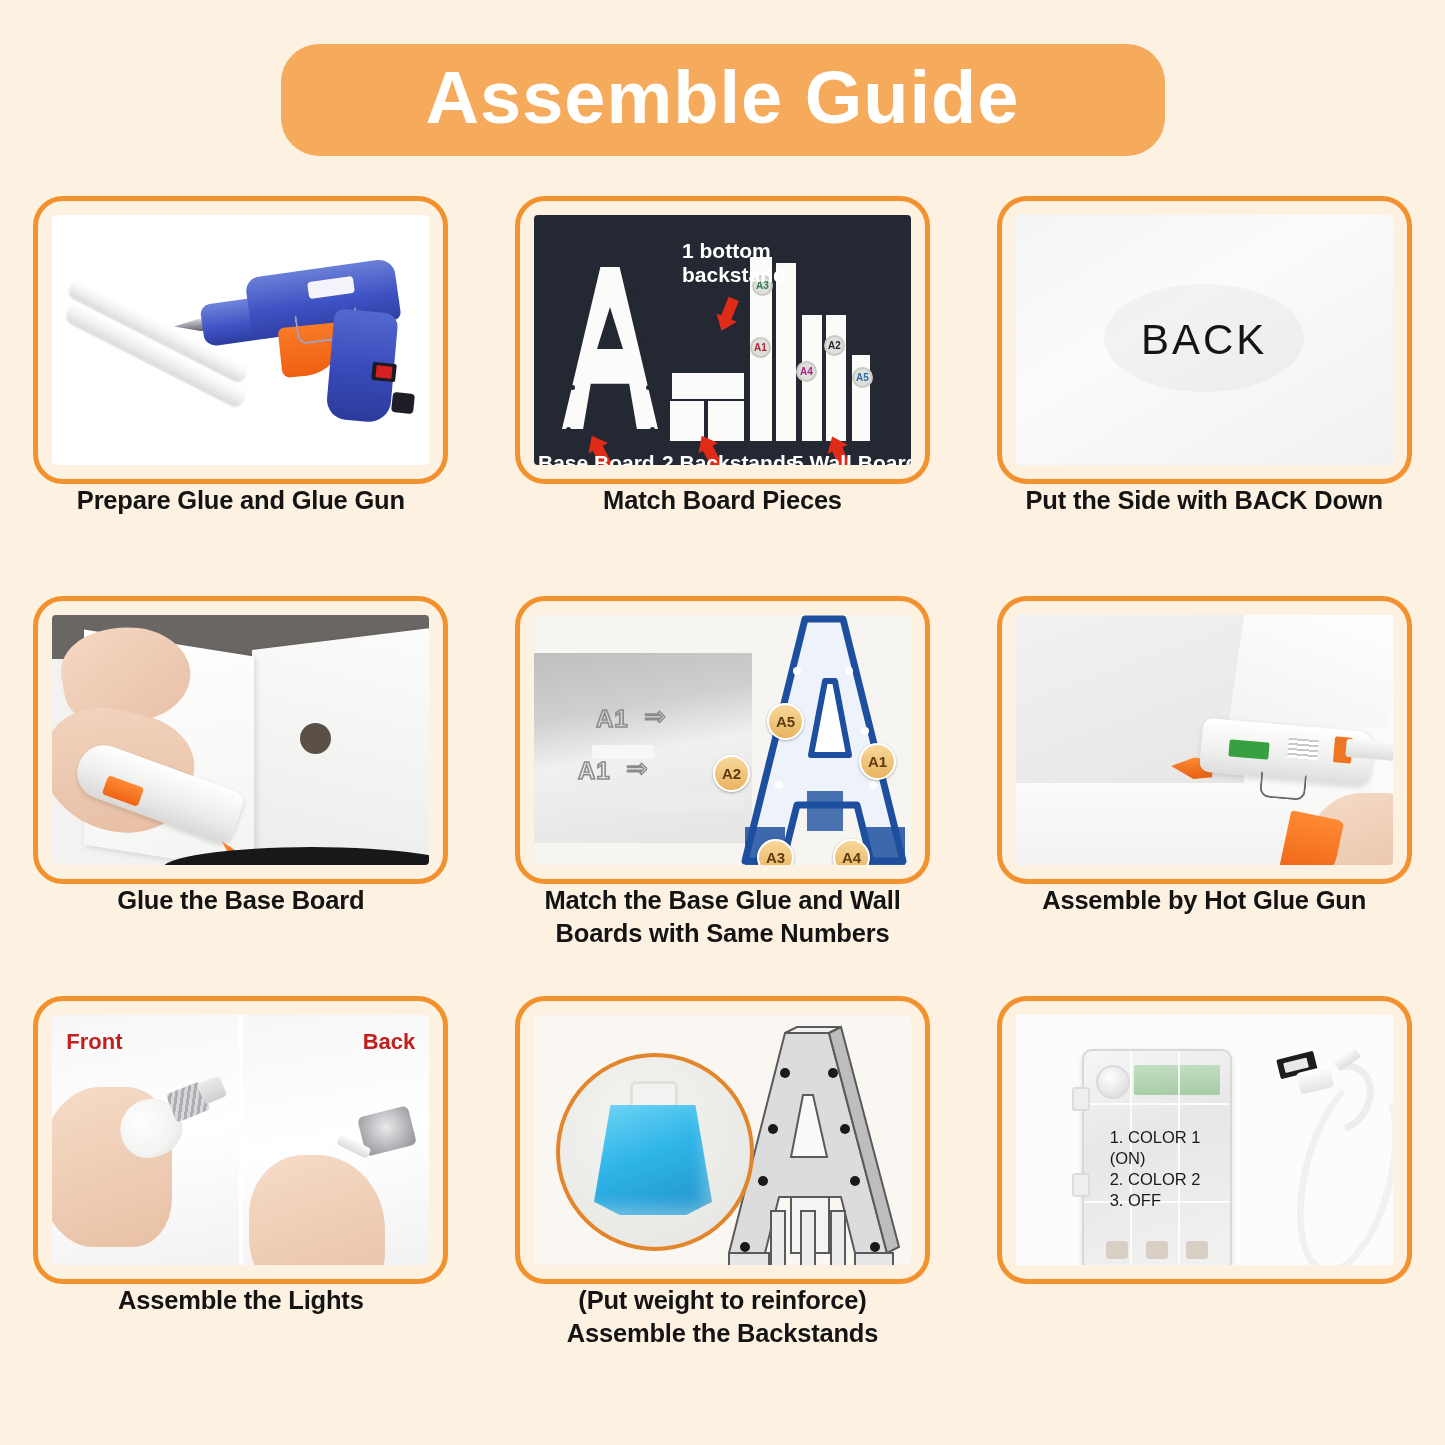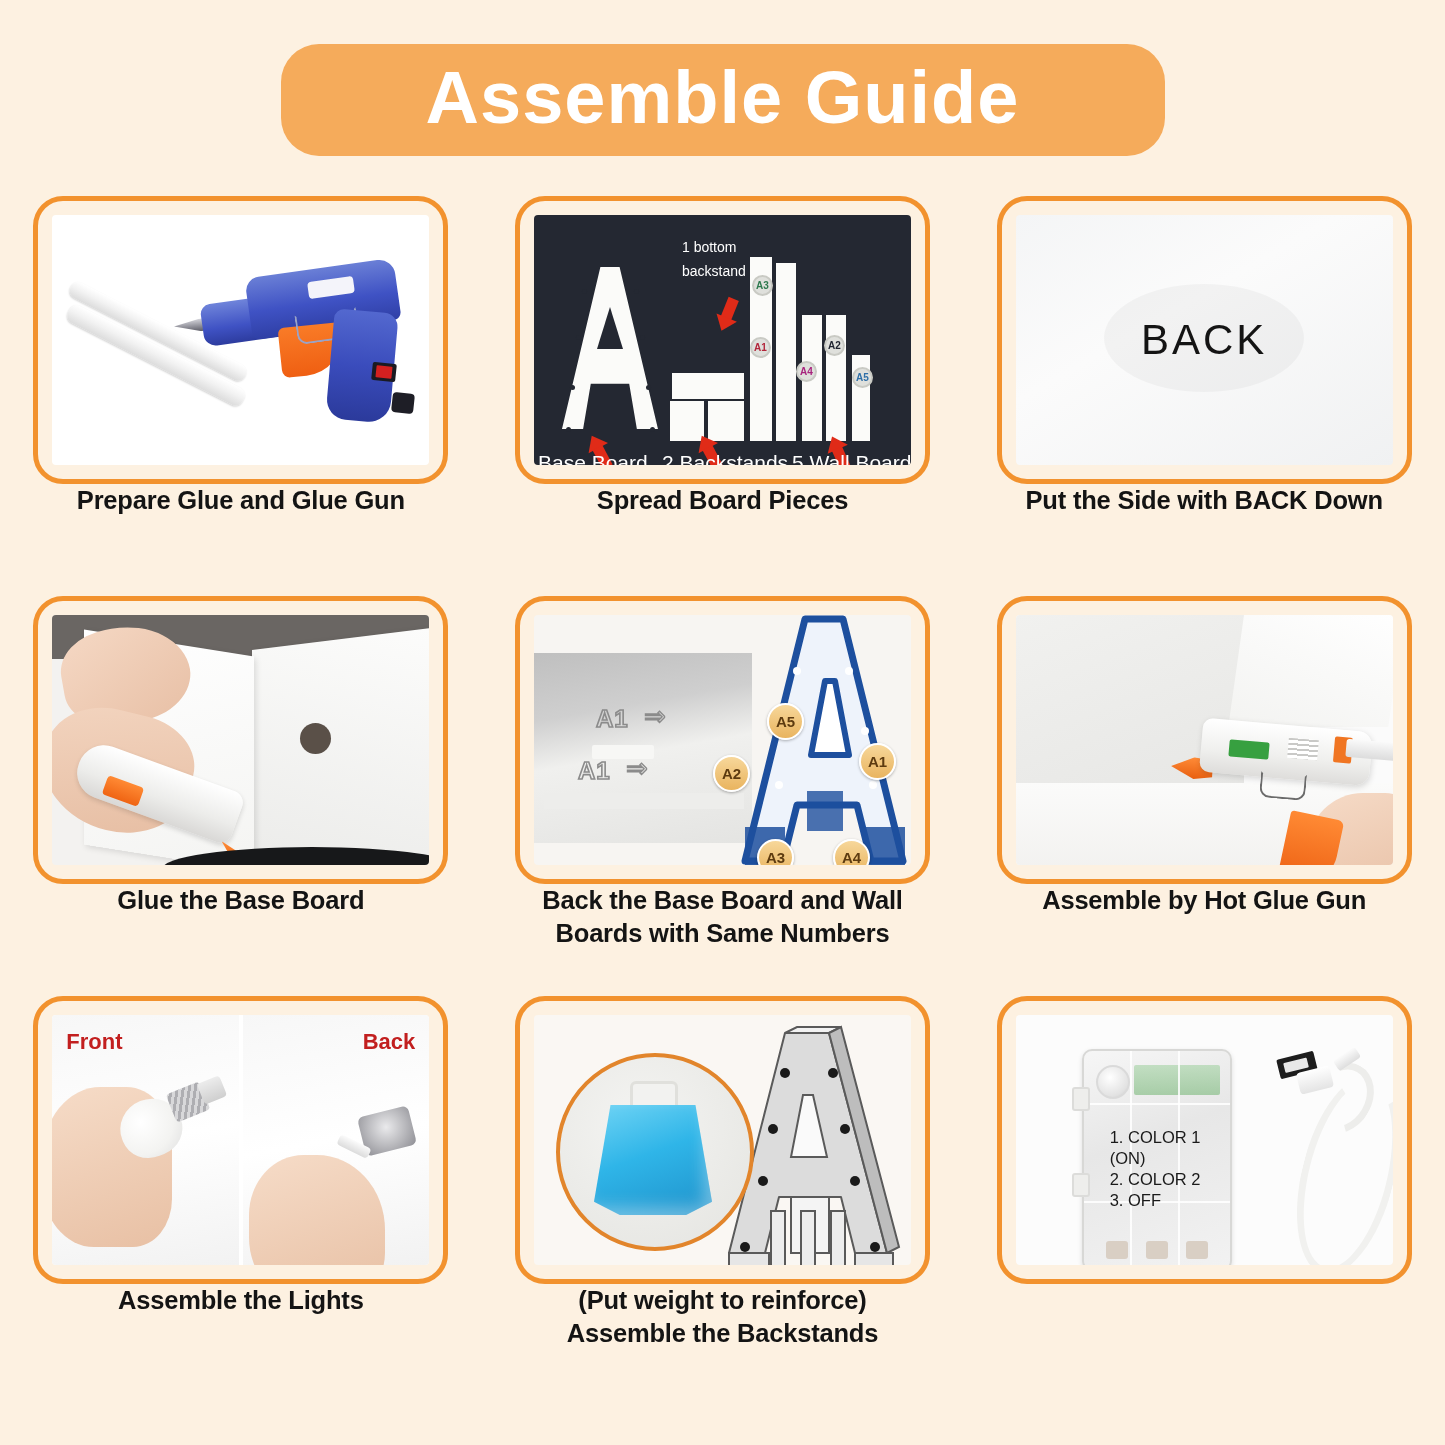--- a/index.html
+++ b/index.html
@@ -193,26 +193,26 @@
     clip-path: polygon(40% 0%, 60% 0%, 100% 100%, 78% 100%, 70% 72%, 30% 72%, 22% 100%, 0% 100%);
   }
   .big-A-hole {
     position:absolute; left:63px; top:92px;
     width:26px; height:42px; background:#242832;
     clip-path: polygon(50% 0%, 100% 100%, 0% 100%);
   }
   .dk-txt {
     position: absolute;
     color: #ffffff;
-    font-size: 14px;
-    font-weight: normal;
+    font-size: 21px;
+    font-weight: bold;
     line-height: 1.15;
     white-space: nowrap;
   }
-  .dk-bottom-lbl { font-size: 21px; font-weight: normal; }
+  .dk-bottom-lbl { font-size: 21px; font-weight: bold; }
   .ar-shape {
     position:absolute;
     width: 11px; height: 22px;
     background: #e02b18;
   }
   .ar-head {
     position:absolute;
     width:0;height:0;
     border-left: 11px solid transparent;
     border-right: 11px solid transparent;
@@ -670,21 +670,21 @@
               <div class="ar-head" style="left:0px;top:0px;"></div>
               <div class="ar-shape" style="left:5px;top:13px;"></div>
             </div>
 
             <div class="dk-txt dk-bottom-lbl" style="left:4px;top:236px;">Base Board</div>
             <div class="dk-txt dk-bottom-lbl" style="left:128px;top:236px;">2 Backstands</div>
             <div class="dk-txt dk-bottom-lbl" style="left:258px;top:236px;">5 Wall Boards</div>
           </div>
         </div>
       </div>
-      <div class="caption">Spread Board Pieces</div>
+      <div class="caption">Match Board Pieces</div>
     </div>
 
     <div class="cell">
       <div class="frame">
         <div class="photo">
           <div class="back-bg">
             <div class="back-oval"></div>
             <div class="back-text">BACK</div>
           </div>
         </div>
@@ -752,21 +752,21 @@
                   <span>A3</span>
                 </div>
               <div class="badge5" style="left:102px;top:224px;">
                   <span>A4</span>
                 </div>
             </div>
           </div>
         </div>
       </div>
       <div class="caption">
-        <div>Back the Base Board and Wall</div>
+        <div>Match the Base Glue and Wall</div>
         <div>Boards with Same Numbers</div>
       </div>
     </div>
 
     <div class="cell">
       <div class="frame">
         <div class="photo">
           <div class="c6">
             <div class="c6-panel-l"></div>
             <div class="c6-panel-r"></div>

